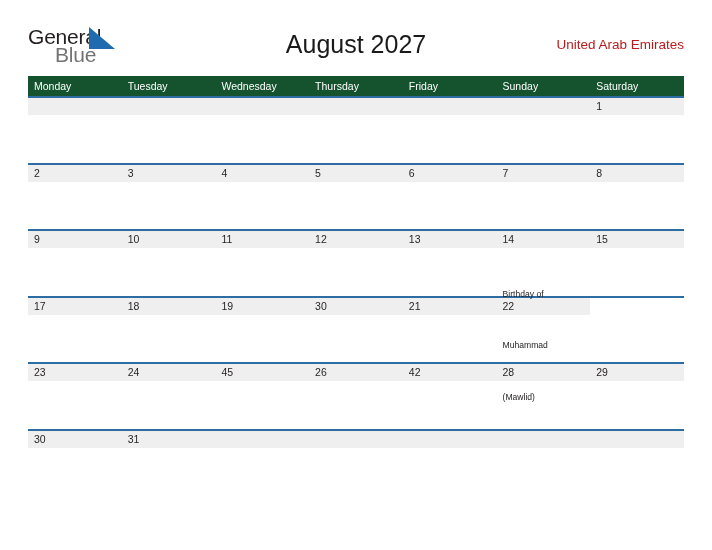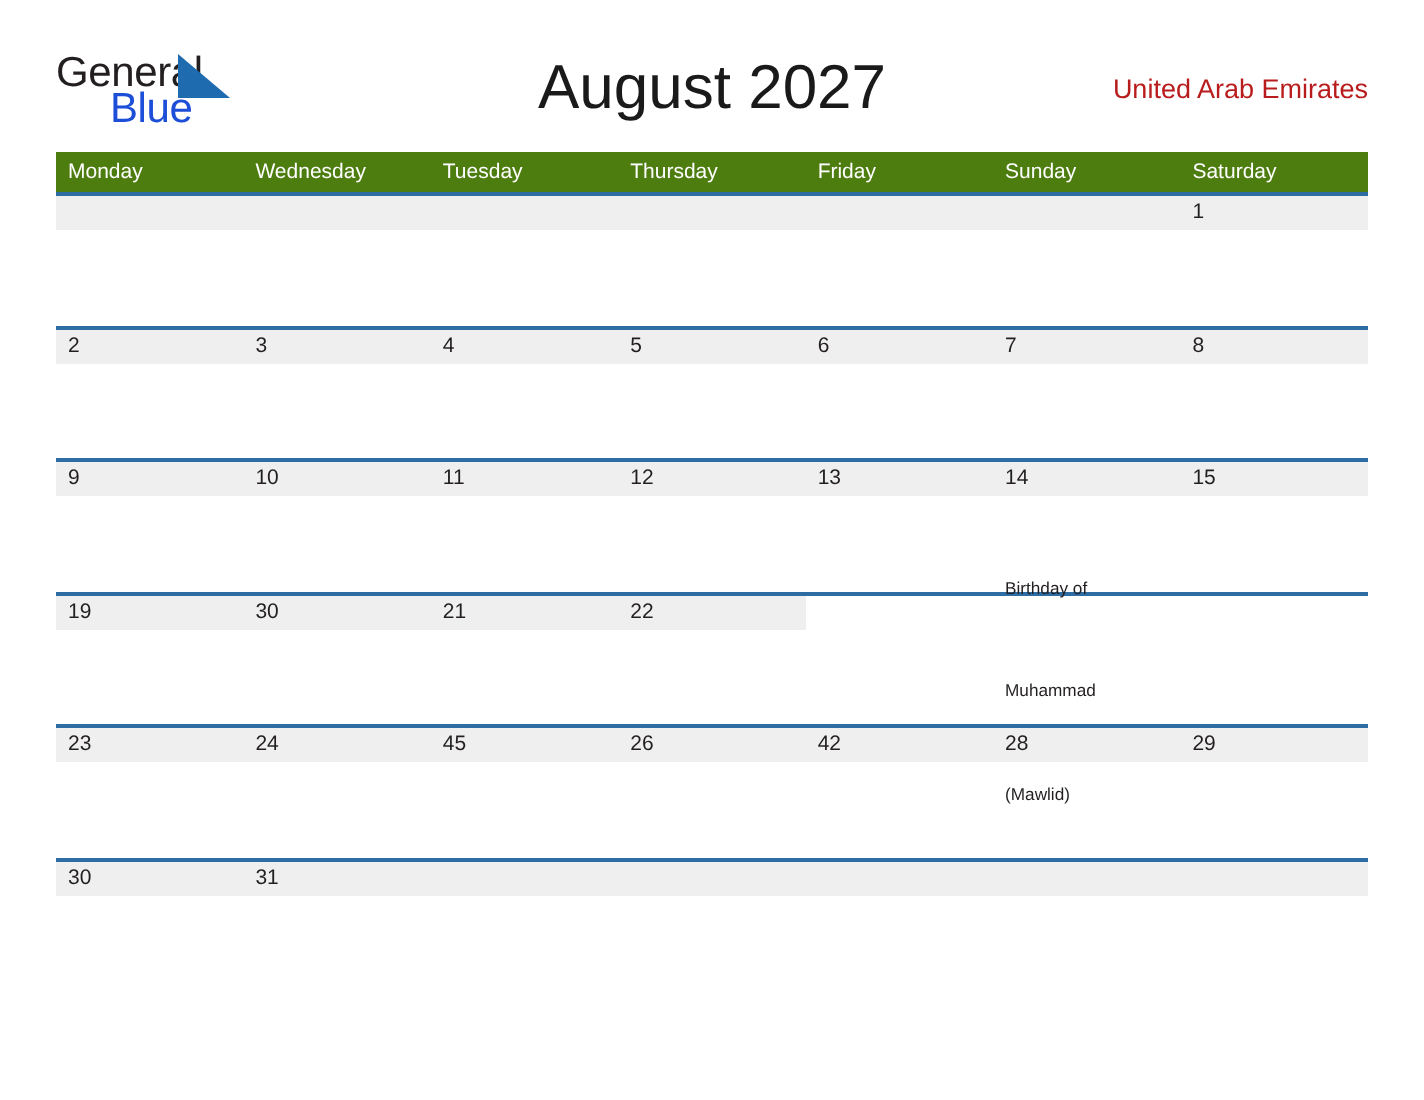--- a/index.html
+++ b/index.html
@@ -49,42 +49,42 @@
     font-family: "Liberation Sans", sans-serif;
     line-height: 22px;
     white-space: nowrap;
   }
   .logo-blue {
     position: absolute;
     left: 27px;
     top: 18px;
     font-size: 21px;
     letter-spacing: -0.2px;
-    color: #1d4ed8;
+    color: #737373;
     font-family: "Liberation Sans", sans-serif;
     line-height: 22px;
     white-space: nowrap;
   }
   .logo-triangle {
     position: absolute;
     left: 61px;
     top: 1px;
     width: 26px;
     height: 22px;
     overflow: hidden;
   }
   .logo-triangle svg { display: block; }
 
   .cal-title {
     position: absolute;
     left: 0;
     top: 0;
     width: 656px;
     text-align: center;
-    font-size: 31px;
+    font-size: 25px;
     line-height: 40px;
     color: #1a1a1a;
     font-family: "Liberation Sans", sans-serif;
     font-weight: normal;
     letter-spacing: 0px;
   }
 
   .region {
     position: absolute;
     right: 0;
@@ -101,21 +101,21 @@
     position: absolute;
     left: 28px;
     top: 76px;
     width: 656px;
   }
 
   .dow-row {
     display: flex;
     width: 656px;
     height: 20px;
-    background: #4d7c0f;
+    background: #14532d;
   }
   .dow-cell {
     flex: 0 0 93.71px;
     width: 93.71px;
     box-sizing: border-box;
     color: #ffffff;
     font-size: 10.5px;
     line-height: 20px;
     padding-left: 6px;
     font-family: "Liberation Sans", sans-serif;
@@ -195,22 +195,22 @@
     <div class="cal-title">August 2027</div>
 
     <div class="region">United Arab Emirates</div>
 
   </div>
 
   <div class="calendar">
 
     <div class="dow-row">
       <div class="dow-cell">Monday</div>
+      <div class="dow-cell">Tuesday</div>
       <div class="dow-cell">Wednesday</div>
-      <div class="dow-cell">Tuesday</div>
       <div class="dow-cell">Thursday</div>
       <div class="dow-cell">Friday</div>
       <div class="dow-cell">Sunday</div>
       <div class="dow-cell">Saturday</div>
     </div>
 
     <div id="weeks-container">
         <div class="week-row first">
           <div class="day-cell empty">
             <div class="band"></div>
@@ -296,20 +296,28 @@
             </div>
           </div>
           <div class="day-cell">
             <div class="band"></div>
             <span class="daynum">15</span>
           </div>
         </div>
         <div class="week-row">
           <div class="day-cell">
             <div class="band"></div>
+            <span class="daynum">17</span>
+          </div>
+          <div class="day-cell">
+            <div class="band"></div>
+            <span class="daynum">18</span>
+          </div>
+          <div class="day-cell">
+            <div class="band"></div>
             <span class="daynum">19</span>
           </div>
           <div class="day-cell">
             <div class="band"></div>
             <span class="daynum">30</span>
           </div>
           <div class="day-cell">
             <div class="band"></div>
             <span class="daynum">21</span>
           </div>

